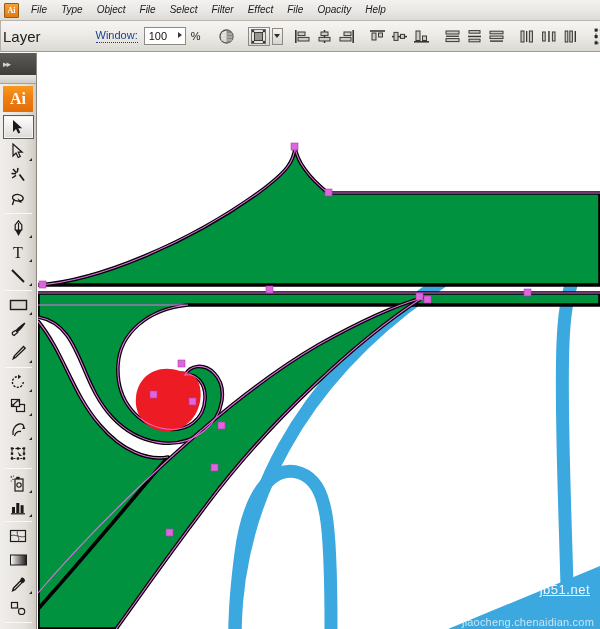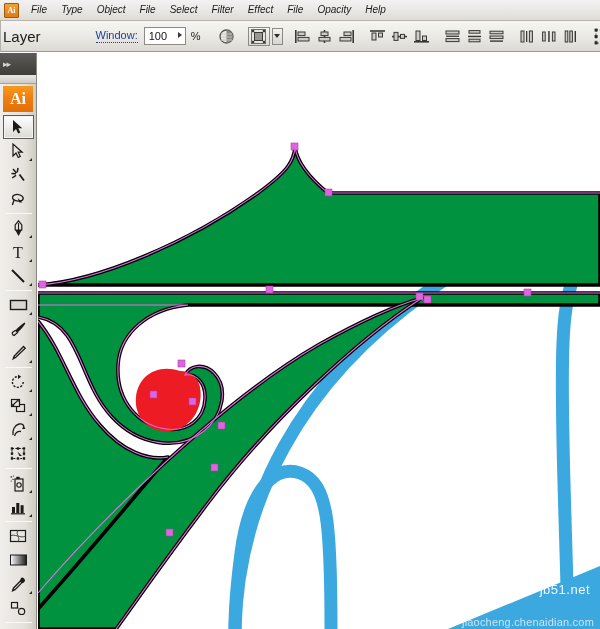--- a/index.html
+++ b/index.html
@@ -148,21 +148,21 @@
 
   
   .watermark {
     position: absolute; right: 2px; bottom: 0px;
     width: 160px; height: 48px;
     pointer-events: none;
   }
   .wm-en {
     position: absolute; right: 8px; top: 1px;
     font-size: 13px; color: #ffffff; opacity: .92;
-    font-family: "Liberation Sans", sans-serif; letter-spacing: .5px;
+    font-family: "Liberation Sans", sans-serif; letter-spacing: .5px; text-decoration: underline;
   }
   .wm-cn {
     position: absolute; right: 2px; top: 13px;
     font-size: 17px; color: #e9f4fb; opacity: .75;
     letter-spacing: 1px; white-space: nowrap;
   }
   .wm-url {
     position: absolute; right: 4px; bottom: 1px;
     font-size: 11px; color: #eaf5fc; opacity: .8;
     letter-spacing: .2px; white-space: nowrap;

